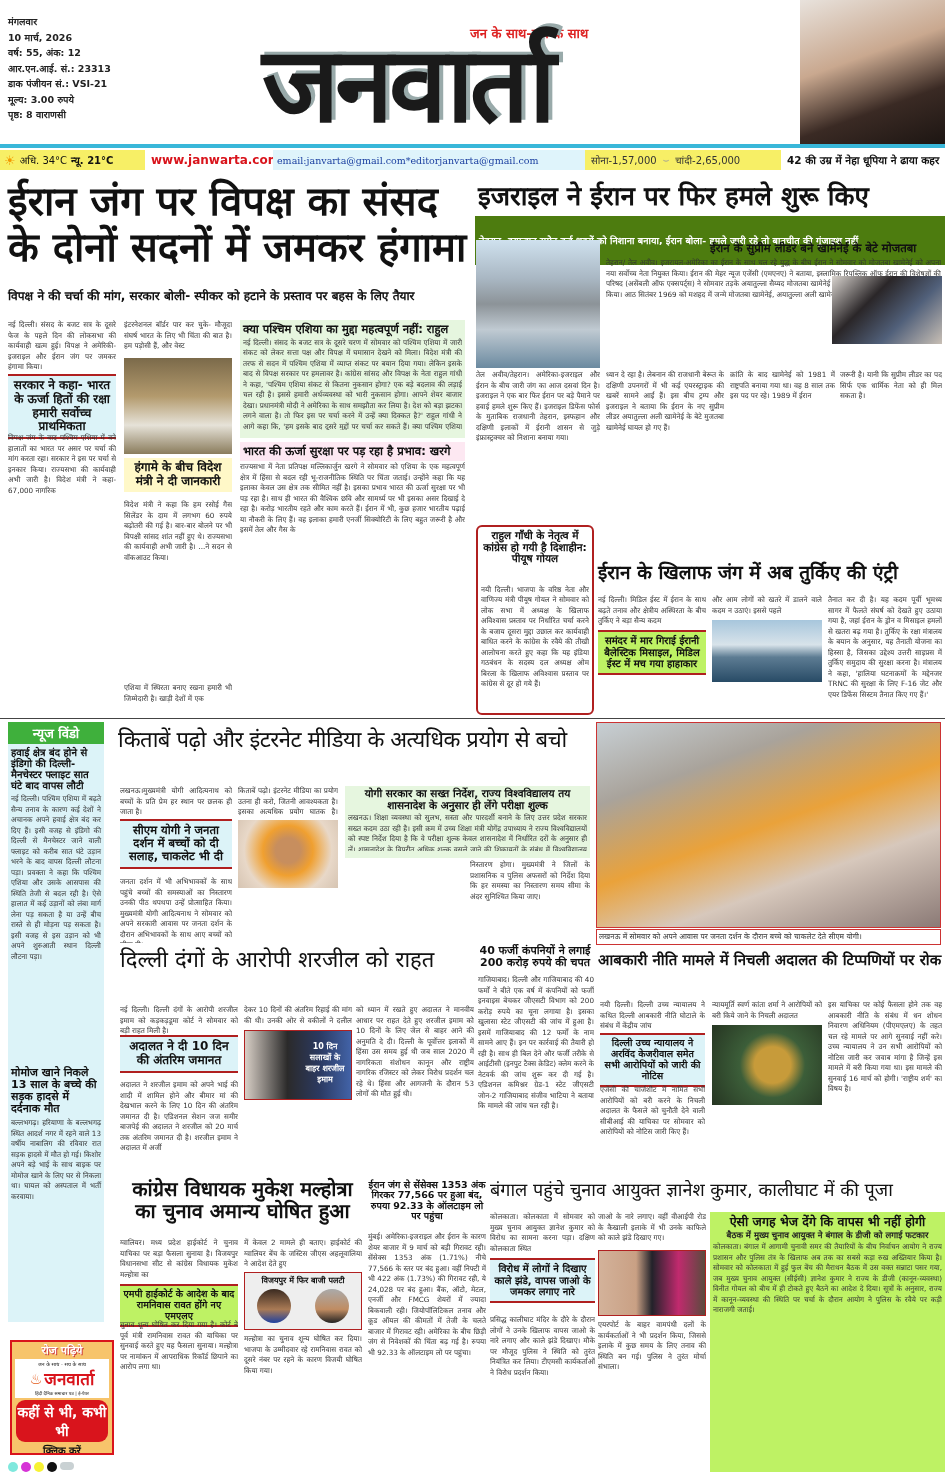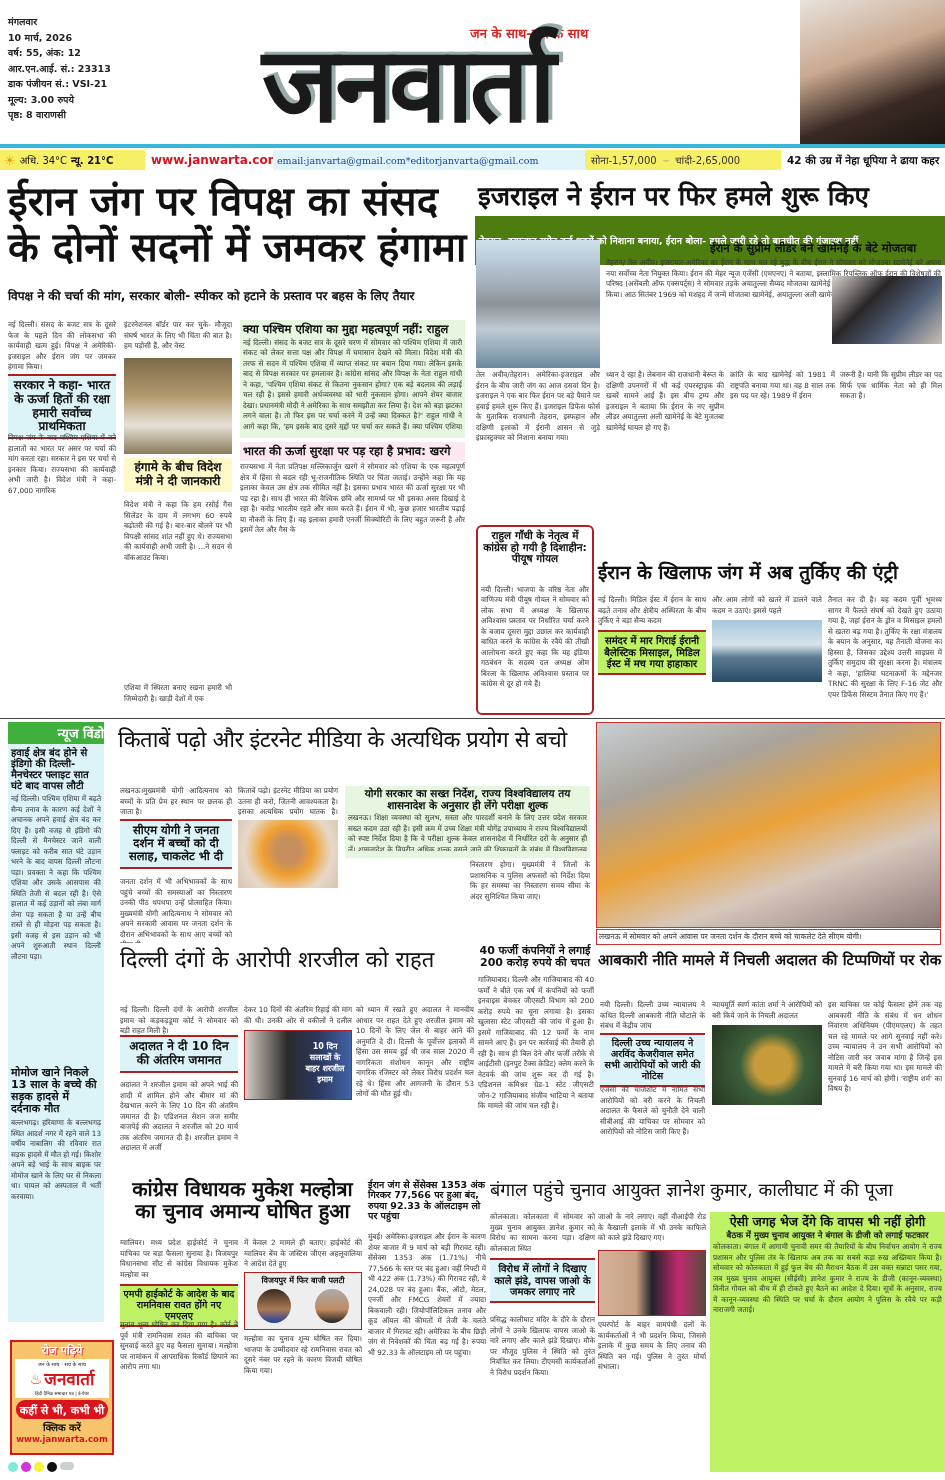--- a/index.html
+++ b/index.html
@@ -97,38 +97,38 @@
 <div class="abs hl" style="left:598px;top:562px;width:345px;font-size:19px">ईरान के खिलाफ जंग में अब तुर्किए की एंट्री</div>
 <div class="abs col-text" style="left:598px;top:595px;width:108px;height:32px">नई दिल्ली। मिडिल ईस्ट में ईरान के साथ बढ़ते तनाव और क्षेत्रीय अस्थिरता के बीच तुर्किए ने बड़ा सैन्य कदम</div>
 <div class="abs boxhead pinkbox" style="left:598px;top:630px;width:108px;font-size:10px">समंदर में मार गिराई ईरानी बैलेस्टिक मिसाइल, मिडिल ईस्ट में मच गया हाहाकार</div>
 <div class="abs col-text" style="left:712px;top:595px;width:110px;height:22px">और आम लोगों को खतरे में डालने वाले कदम न उठाएं। इससे पहले</div>
 <div class="abs photo" style="left:712px;top:620px;width:110px;height:62px;background:linear-gradient(180deg,#a7c6dc 0%,#d8e3ea 40%,#5d7c93 60%,#284b66 100%)"></div>
 <div class="abs col-text" style="left:828px;top:595px;width:114px;height:110px">तैनात कर दी है। यह कदम पूर्वी भूमध्य सागर में फैलते संघर्ष को देखते हुए उठाया गया है, जहां ईरान के ड्रोन व मिसाइल हमलों से खतरा बढ़ गया है। तुर्किए के रक्षा मंत्रालय के बयान के अनुसार, यह तैनाती योजना का हिस्सा है, जिसका उद्देश्य उत्तरी साइप्रस में तुर्किए समुदाय की सुरक्षा करना है। मंत्रालय ने कहा, 'हालिया घटनाक्रमों के मद्देनजर TRNC की सुरक्षा के लिए F-16 जेट और एयर डिफेंस सिस्टम तैनात किए गए हैं।'</div>
 
 <div class="abs sep" style="left:0;top:718px;width:945px"></div>
 
 <div class="abs bluebox" style="left:8px;top:722px;width:96px;height:600px;overflow:hidden">
-  <div style="background:#3fb03c;color:#fff;font-weight:bold;font-size:13px;text-align:right;padding:2px 0">न्यूज विंडो</div>
+  <div style="background:#3fb03c;color:#fff;font-weight:bold;font-size:13px;text-align:center;padding:2px 0">न्यूज विंडो</div>
   <div class="hl" style="font-size:10px;padding:3px">हवाई क्षेत्र बंद होने से इंडिगो की दिल्ली-मैनचेस्टर फ्लाइट सात घंटे बाद वापस लौटी</div>
   <div class="col-text" style="height:270px;padding:0 3px">नई दिल्ली। पश्चिम एशिया में बढ़ते सैन्य तनाव के कारण कई देशों ने अचानक अपने हवाई क्षेत्र बंद कर दिए हैं। इसी वजह से इंडिगो की दिल्ली से मैनचेस्टर जाने वाली फ्लाइट को करीब सात घंटे उड़ान भरने के बाद वापस दिल्ली लौटना पड़ा। प्रवक्ता ने कहा कि पश्चिम एशिया और उसके आसपास की स्थिति तेजी से बदल रही है। ऐसे हालात में कई उड़ानों को लंबा मार्ग लेना पड़ सकता है या उन्हें बीच रास्ते से ही मोड़ना पड़ सकता है। इसी वजह से इस उड़ान को भी अपने शुरुआती स्थान दिल्ली लौटना पड़ा।</div>
   <div class="hl" style="font-size:11px;padding:3px">मोमोज खाने निकले 13 साल के बच्चे की सड़क हादसे में दर्दनाक मौत</div>
   <div class="col-text" style="height:200px;padding:0 3px">बल्लभगढ़। हरियाणा के बल्लभगढ़ स्थित आदर्श नगर में रहने वाले 13 वर्षीय नाबालिग की रविवार रात सड़क हादसे में मौत हो गई। किशोर अपने बड़े भाई के साथ बाइक पर मोमोज खाने के लिए घर से निकला था। घायल को अस्पताल में भर्ती करवाया।</div>
 </div>
 
 <div class="abs" style="left:10px;top:1340px;width:104px;height:115px;background:#f7c46b;border:2px solid #d9141c;text-align:center;overflow:hidden">
   <div style="color:#fff;font-weight:bold;font-size:11px;text-shadow:1px 1px 0 #c33">रोज पढ़िये</div>
   <div style="background:#fff;margin:2px 3px;padding:2px 0">
     <div style="font-size:5px">जन के साथ - सच के साथ</div>
     <div style="display:flex;align-items:center;justify-content:center;gap:2px">
       <span style="color:#e35b1c;font-size:14px">♨</span>
       <span style="color:#d9141c;font-weight:bold;font-size:17px">जनवार्ता</span>
     </div>
     <div style="font-size:4.5px">हिंदी दैनिक समाचार पत्र | ई-पेपर</div>
   </div>
-  <div style="background:#d9141c;color:#fff;font-weight:bold;font-size:11px;border-radius:9px;margin:1px 4px;padding:2px 0">कहीं से भी, कभी भी</div>
+  <div style="background:#d9141c;color:#fff;font-weight:bold;font-size:14px;border-radius:9px;margin:1px 4px;padding:2px 0">कहीं से भी, कभी भी</div>
   <div style="font-size:10px;font-weight:bold">क्लिक करें</div>
   <div style="color:#d9141c;font-weight:bold;font-size:8.5px">www.janwarta.com</div>
 </div>
 <div class="abs" style="left:8px;top:1462px;display:flex;gap:3px">
   <span style="width:10px;height:10px;border-radius:50%;background:#7fe8dd"></span>
   <span style="width:10px;height:10px;border-radius:50%;background:#d633d6"></span>
   <span style="width:10px;height:10px;border-radius:50%;background:#f7f233"></span>
   <span style="width:10px;height:10px;border-radius:50%;background:#111"></span>
   <span style="width:14px;height:8px;border-radius:4px;background:#c9d1d3"></span>
 </div>
@@ -178,21 +178,21 @@
 <div class="abs col-text" style="left:244px;top:1238px;width:118px;height:32px">में केवल 2 मामले ही बताए। हाईकोर्ट की ग्वालियर बेंच के जस्टिस जीएस अहलूवालिया ने आदेश देते हुए</div>
 <div class="abs" style="left:244px;top:1272px;width:118px;height:58px;border:1px solid #b02020;background:#eee">
   <div style="font-size:8px;font-weight:bold;text-align:center;padding:1px 0">विजयपुर में फिर बाजी पलटी</div>
   <div style="display:flex;justify-content:space-around;margin-top:3px">
     <span style="width:34px;height:34px;border-radius:50%;background:linear-gradient(180deg,#3a2a20,#a97a55 60%,#1e40a0)"></span>
     <span style="width:34px;height:34px;border-radius:50%;background:linear-gradient(180deg,#aaa,#c08c62 60%,#222)"></span>
   </div>
 </div>
 <div class="abs col-text" style="left:244px;top:1334px;width:118px;height:135px">मल्होत्रा का चुनाव शून्य घोषित कर दिया। भाजपा के उम्मीदवार रहे रामनिवास रावत को दूसरे नंबर पर रहने के कारण विजयी घोषित किया गया।</div>
 
-<div class="abs hl" style="left:368px;top:1180px;width:118px;font-size:9.5px;text-align:left">ईरान जंग से सेंसेक्स 1353 अंक गिरकर 77,566 पर हुआ बंद, रुपया 92.33 के ऑलटाइम लो पर पहुंचा</div>
+<div class="abs hl" style="left:368px;top:1180px;width:118px;font-size:9.5px;text-align:center">ईरान जंग से सेंसेक्स 1353 अंक गिरकर 77,566 पर हुआ बंद, रुपया 92.33 के ऑलटाइम लो पर पहुंचा</div>
 <div class="abs col-text" style="left:368px;top:1232px;width:118px;height:240px">मुंबई। अमेरिका-इजराइल और ईरान के कारण शेयर बाजार में 9 मार्च को बड़ी गिरावट रही। सेंसेक्स 1353 अंक (1.71%) नीचे 77,566 के स्तर पर बंद हुआ। वहीं निफ्टी में भी 422 अंक (1.73%) की गिरावट रही, ये 24,028 पर बंद हुआ। बैंक, ऑटो, मेटल, एनर्जी और FMCG शेयरों में ज्यादा बिकवाली रही। जियोपॉलिटिकल तनाव और क्रूड ऑयल की कीमतों में तेजी के चलते बाजार में गिरावट रही। अमेरिका के बीच छिड़ी जंग से निवेशकों की चिंता बढ़ गई है। रुपया भी 92.33 के ऑलटाइम लो पर पहुंचा।</div>
 
 <div class="abs hl" style="left:490px;top:1180px;width:455px;font-size:18px;font-weight:normal">बंगाल पहुंचे चुनाव आयुक्त ज्ञानेश कुमार, कालीघाट में की पूजा</div>
 <div class="abs col-text" style="left:490px;top:1212px;width:105px;height:44px">कोलकाता। कोलकाता में सोमवार को मुख्य चुनाव आयुक्त ज्ञानेश कुमार को विरोध का सामना करना पड़ा। दक्षिण कोलकाता स्थित</div>
 <div class="abs boxhead bluebox" style="left:490px;top:1258px;width:105px;font-size:10px">विरोध में लोगों ने दिखाए काले झंडे, वापस जाओ के जमकर लगाए नारे</div>
 <div class="abs col-text" style="left:490px;top:1315px;width:105px;height:155px">प्रसिद्ध कालीघाट मंदिर के दौरे के दौरान लोगों ने उनके खिलाफ वापस जाओ के नारे लगाए और काले झंडे दिखाए। मौके पर मौजूद पुलिस ने स्थिति को तुरंत नियंत्रित कर लिया। टीएमसी कार्यकर्ताओं ने विरोध प्रदर्शन किया।</div>
 <div class="abs col-text" style="left:598px;top:1212px;width:108px;height:34px">जाओ के नारे लगाए। वहीं वीआईपी रोड के कैखाली इलाके में भी उनके काफिले को काले झंडे दिखाए गए।</div>
 <div class="abs photo" style="left:598px;top:1250px;width:108px;height:66px;border:1px solid #b02020;background:linear-gradient(90deg,#d3b29a 0%,#c9a084 35%,#22222a 50%,#c12a6e 75%,#5a4b3d 100%)"></div>
 <div class="abs col-text" style="left:598px;top:1320px;width:108px;height:150px">एयरपोर्ट के बाहर वामपंथी दलों के कार्यकर्ताओं ने भी प्रदर्शन किया, जिससे इलाके में कुछ समय के लिए तनाव की स्थिति बन गई। पुलिस ने तुरंत मोर्चा संभाला।</div>
 

